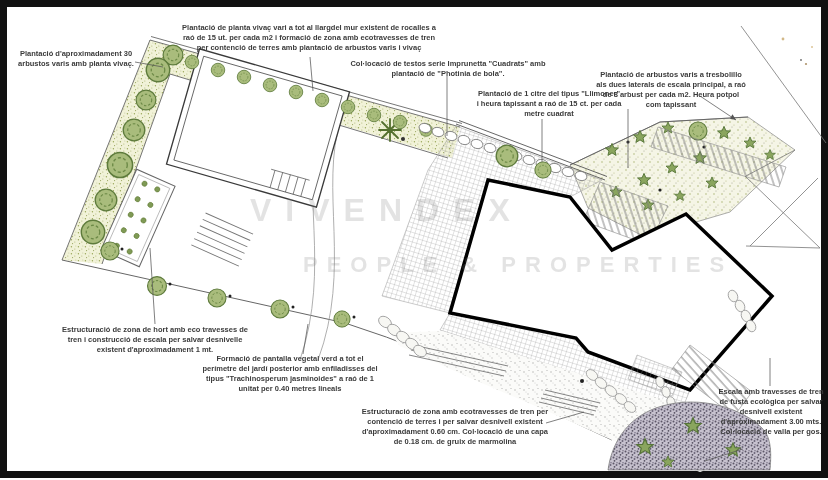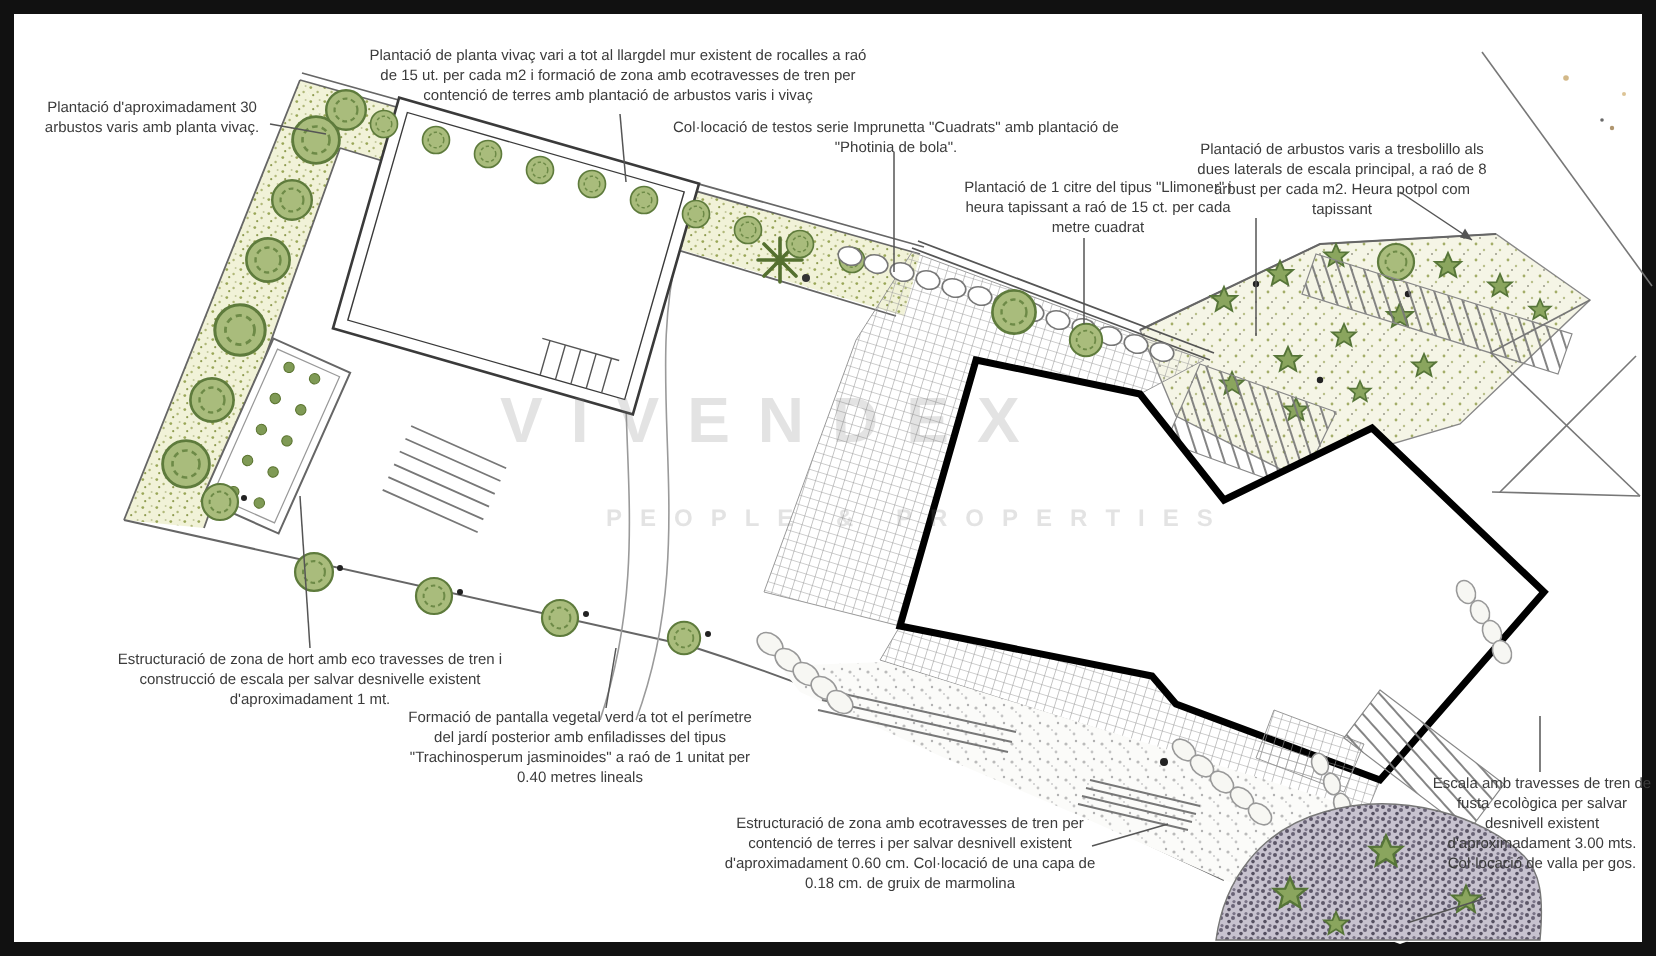--- a/index.html
+++ b/index.html
@@ -1,22 +1,22 @@
 <!DOCTYPE html>
 <html><head>
 <meta charset="utf-8">
 <style>
   html,body{margin:0;padding:0;background:#fff;}
   .sheet{position:relative;width:828px;height:480px;background:#fff;overflow:hidden;
          font-family:"Liberation Sans", sans-serif;}
   .plan-svg{position:absolute;left:0;top:0;z-index:1;}
   .wm{position:absolute;z-index:2;color:rgba(128,128,128,0.22);font-weight:700;white-space:nowrap;}
   .wm-brand{left:250px;top:192px;font-size:32px;letter-spacing:14px;}
-  .wm-tag{left:303px;top:252px;font-size:12px;letter-spacing:9px;}
-  .ann{position:absolute;z-index:3;font-size:7.5px;line-height:1.32;color:#3b3b3b;text-align:center;}
+  .wm-tag{left:303px;top:252px;font-size:22px;letter-spacing:9px;}
+  .ann{position:absolute;z-index:3;font-size:7.5px;line-height:1.32;color:#3b3b3b;text-align:center;font-weight:bold;}
 </style>
 </head>
 <body>
 
 <div class="sheet">
 
 <svg class="plan-svg" width="828" height="480" viewBox="0 0 828 480">
   <defs>
     <pattern id="pStipYG" width="7" height="7" patternUnits="userSpaceOnUse">
       <rect width="7" height="7" fill="#f1f2d8"></rect>

